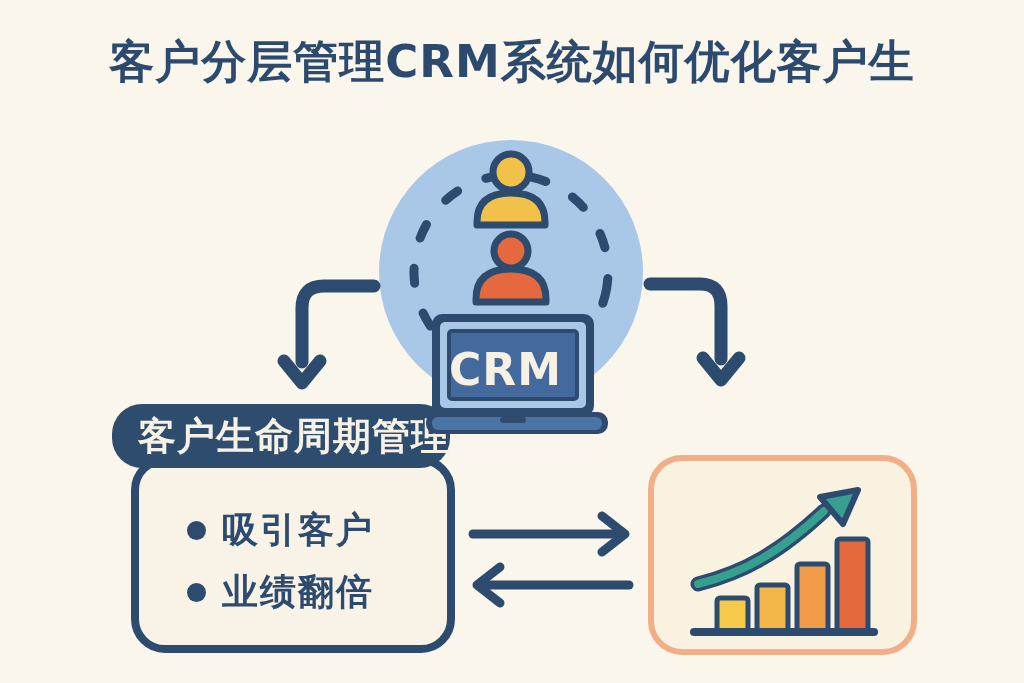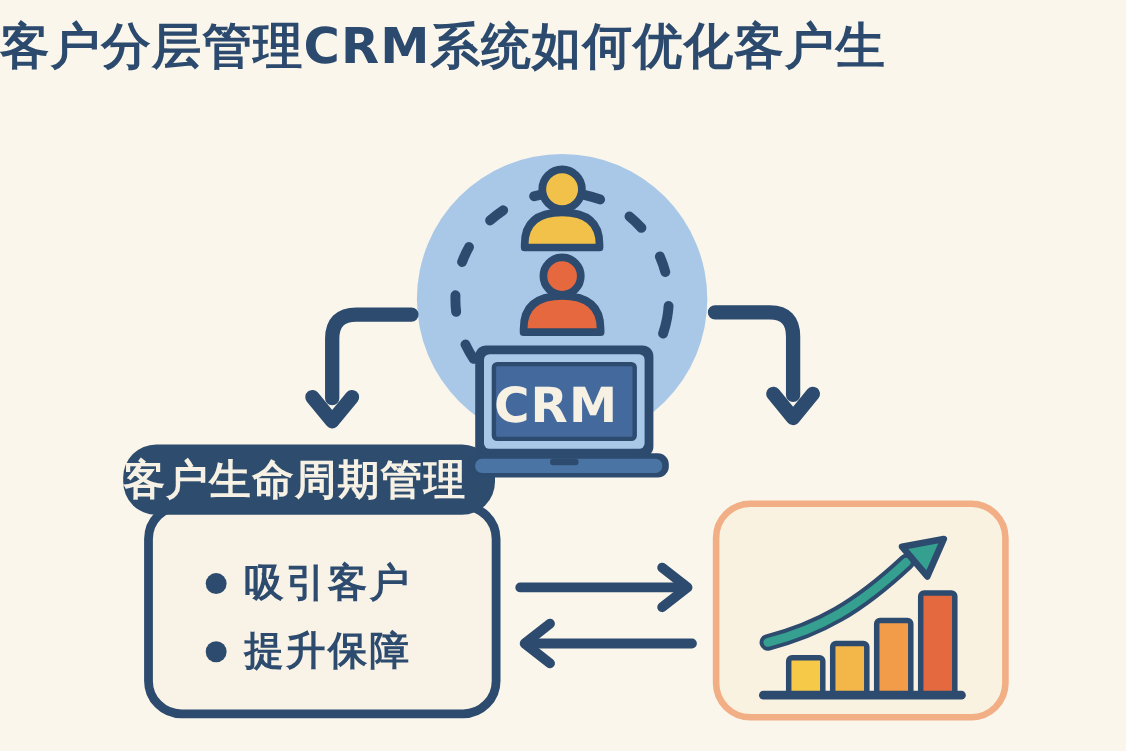--- a/index.html
+++ b/index.html
@@ -2,37 +2,37 @@
 <html><head>
 <meta charset="utf-8">
 <style>
   html,body { margin:0; padding:0; }
   .page {
     position:relative; width:1024px; height:683px; overflow:hidden;
     background:#faf6ec;
     font-family:"DejaVu Sans","Liberation Sans",sans-serif;
   }
   .title {
-    position:absolute; top:14px; left:0; width:100%; z-index:1;
-    font-weight:bold; font-size:45px; line-height:55px;
+    position:absolute; top:34px; left:0; width:100%; z-index:1;
+    text-align:center; font-weight:bold; font-size:45px; line-height:55px;
     color:#2c4a6e; letter-spacing:1px;
   }
   .diagram {
     position:absolute; left:0; top:0; width:1024px; height:683px;
     z-index:2; pointer-events:none;
   }
   .crm-label {
     position:absolute; left:449px; top:341px; width:128px; height:58px; z-index:3;
     font-size:44px; font-weight:bold; color:#f6f1e3; 
     line-height:58px; letter-spacing:1px;
   }
   .left-header {
     position:absolute; z-index:1; left:112px; top:404px; width:338px; height:64px;
     background:#2e4d6e; border-radius:30px; color:#f6f1e4;
-    font-size:38px; font-weight:bold; text-align:left; line-height:64px; letter-spacing:1px;
+    font-size:38px; font-weight:bold; text-align:right; line-height:64px; letter-spacing:1px;
   }
   .left-body {
     position:absolute; z-index:1; left:131px; top:456px; width:324px; height:197px;
     box-sizing:border-box; background:#f8f3e6; border:8px solid #2d4b6e; border-radius:34px;
     display:flex; flex-direction:column; justify-content:center; gap:13px;
     padding:14px 0 0 48px;
     text-align:center;
   }
   .bullet-row { display:flex; align-items:center; gap:16px; }
   .bullet-dot { width:19px; height:19px; border-radius:50%; background:#2d4b6e; flex:none; }
@@ -57,21 +57,21 @@
     <div>客户分层管理CRM系统如何优化客户生</div>
   </div>
 
   <div class="left-body">
     <div class="bullet-row">
       <span class="bullet-dot"></span>
       <span class="bullet-text">吸引客户</span>
     </div>
     <div class="bullet-row">
       <span class="bullet-dot"></span>
-      <span class="bullet-text">提升保障</span>
+      <span class="bullet-text">业绩翻倍</span>
     </div>
   </div>
   <div class="left-header">客户生命周期管理</div>
 
   <div class="right-body"></div>
 
   <svg class="diagram" viewBox="0 0 1024 683" aria-hidden="true">
 
     <circle cx="511" cy="272" r="132" fill="#a9c8e8"></circle>
     <circle class="stk-navy" cx="511" cy="272" r="97" fill="none" stroke-width="9" stroke-linecap="round" stroke-dasharray="15 31" transform="rotate(10 511 272)"></circle>

